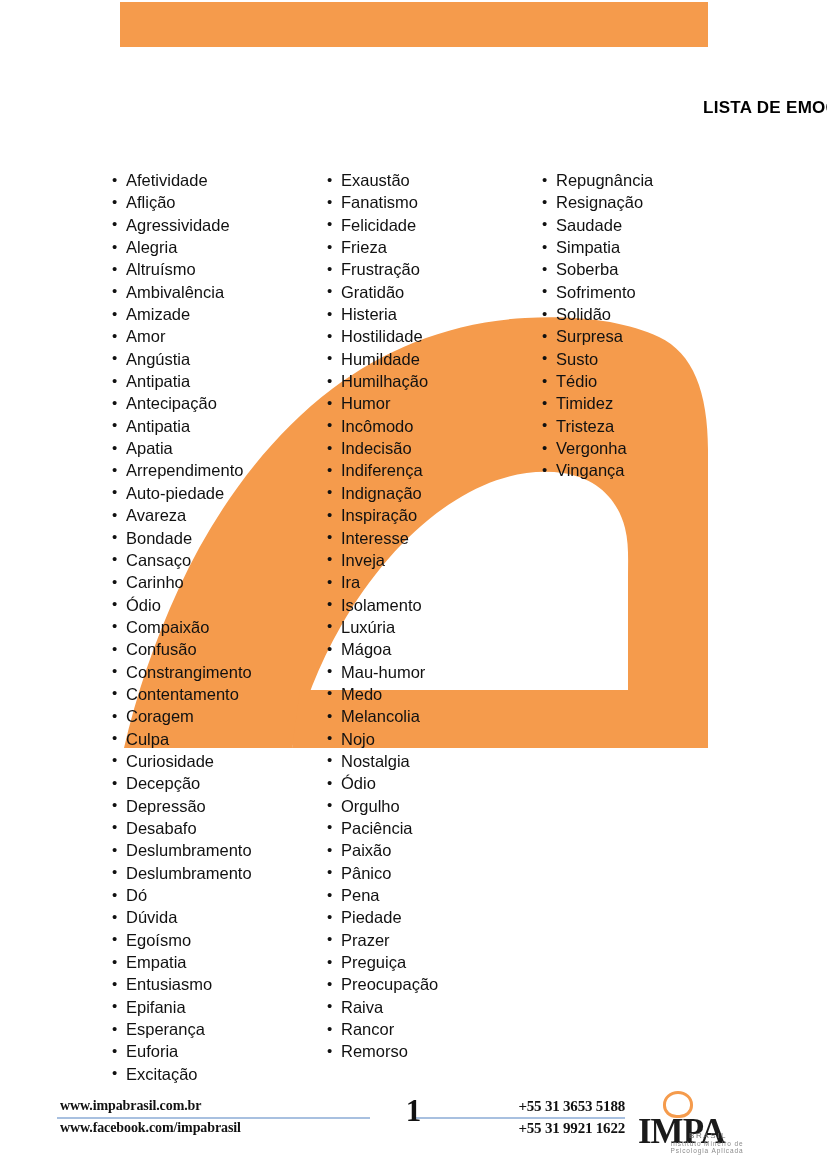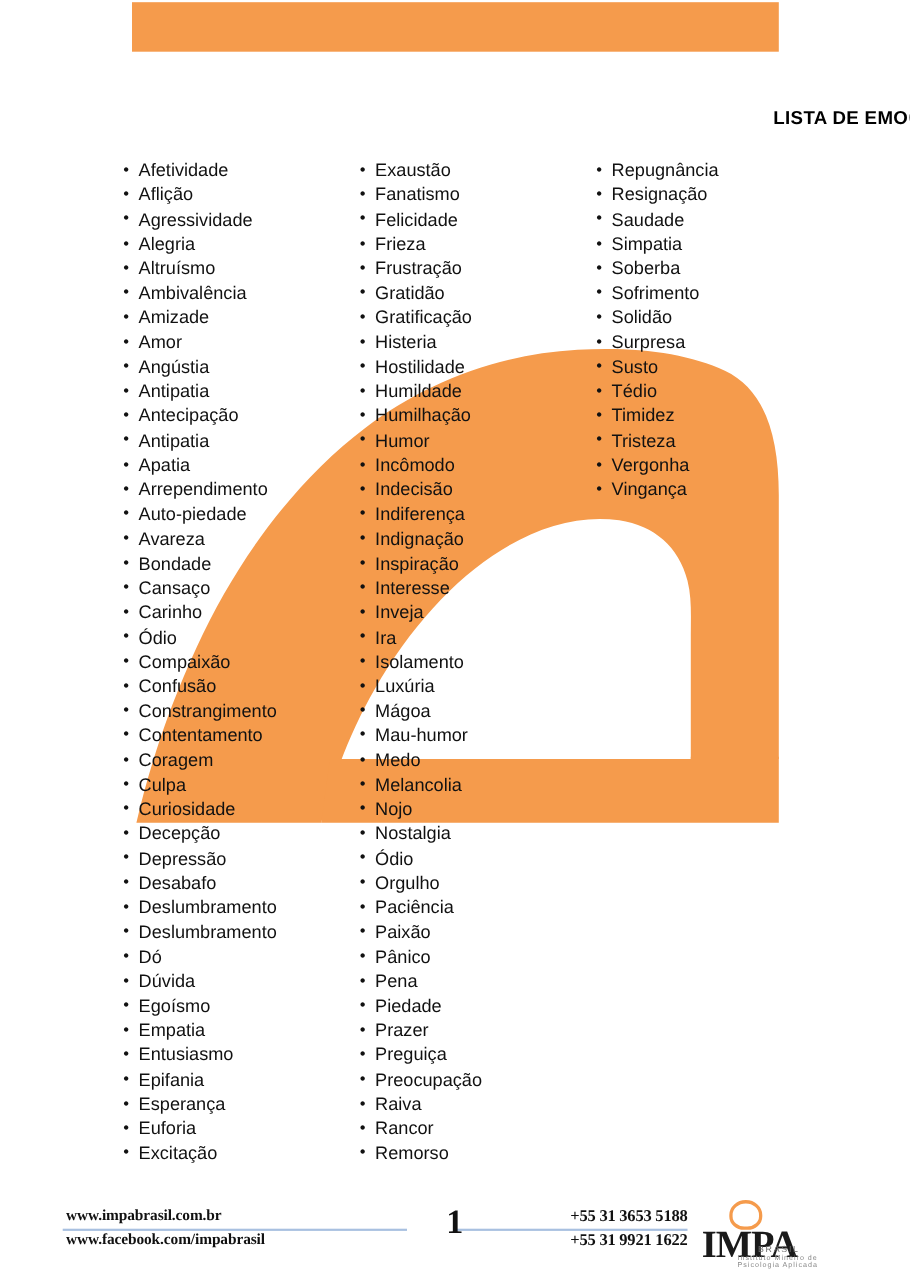--- a/index.html
+++ b/index.html
@@ -60,20 +60,21 @@
     position: absolute;
     left: 112px;
     top: 144px;
     width: 620px;
     display: flex;
     z-index: 3;
   }
   .col {
     width: 215px;
     flex: 0 0 215px;
+    margin-top: 25px;
   }
   .col ul {
     list-style: none;
     margin: 0;
     padding: 0;
   }
   .col li {
     font-size: 16.5px;
     line-height: 22.35px;
     color: #111111;
@@ -283,21 +284,20 @@
     </div>
 
     <div class="col">
       <ul>
         <li>Exaustão</li>
         <li>Fanatismo</li>
         <li>Felicidade</li>
         <li>Frieza</li>
         <li>Frustração</li>
         <li>Gratidão</li>
-        <li>Gratificação</li>
         <li>Histeria</li>
         <li>Hostilidade</li>
         <li>Humildade</li>
         <li>Humilhação</li>
         <li>Humor</li>
         <li>Incômodo</li>
         <li>Indecisão</li>
         <li>Indiferença</li>
         <li>Indignação</li>
         <li>Inspiração</li>

